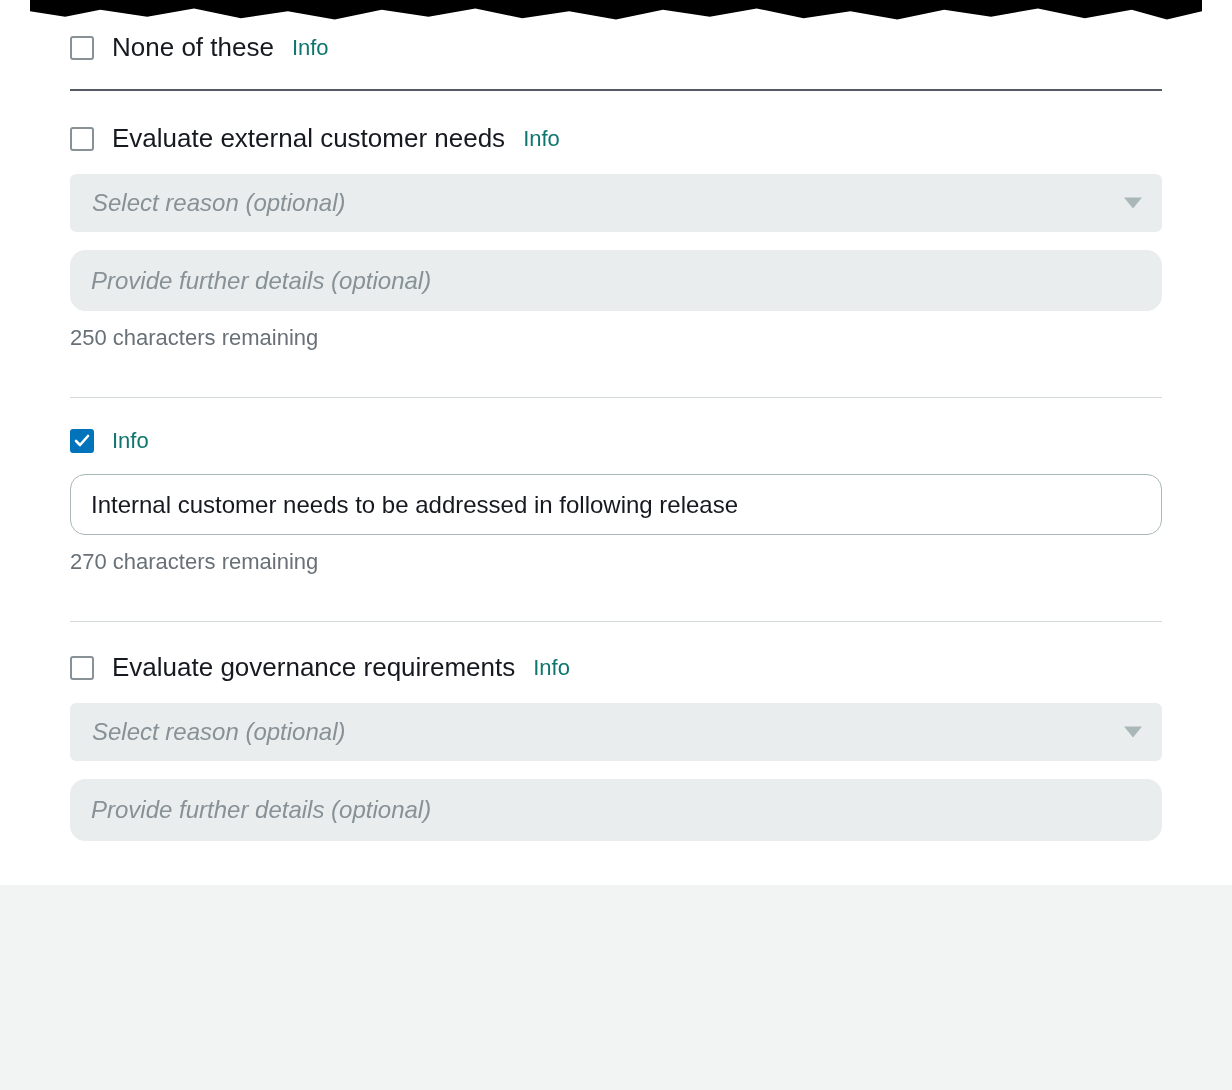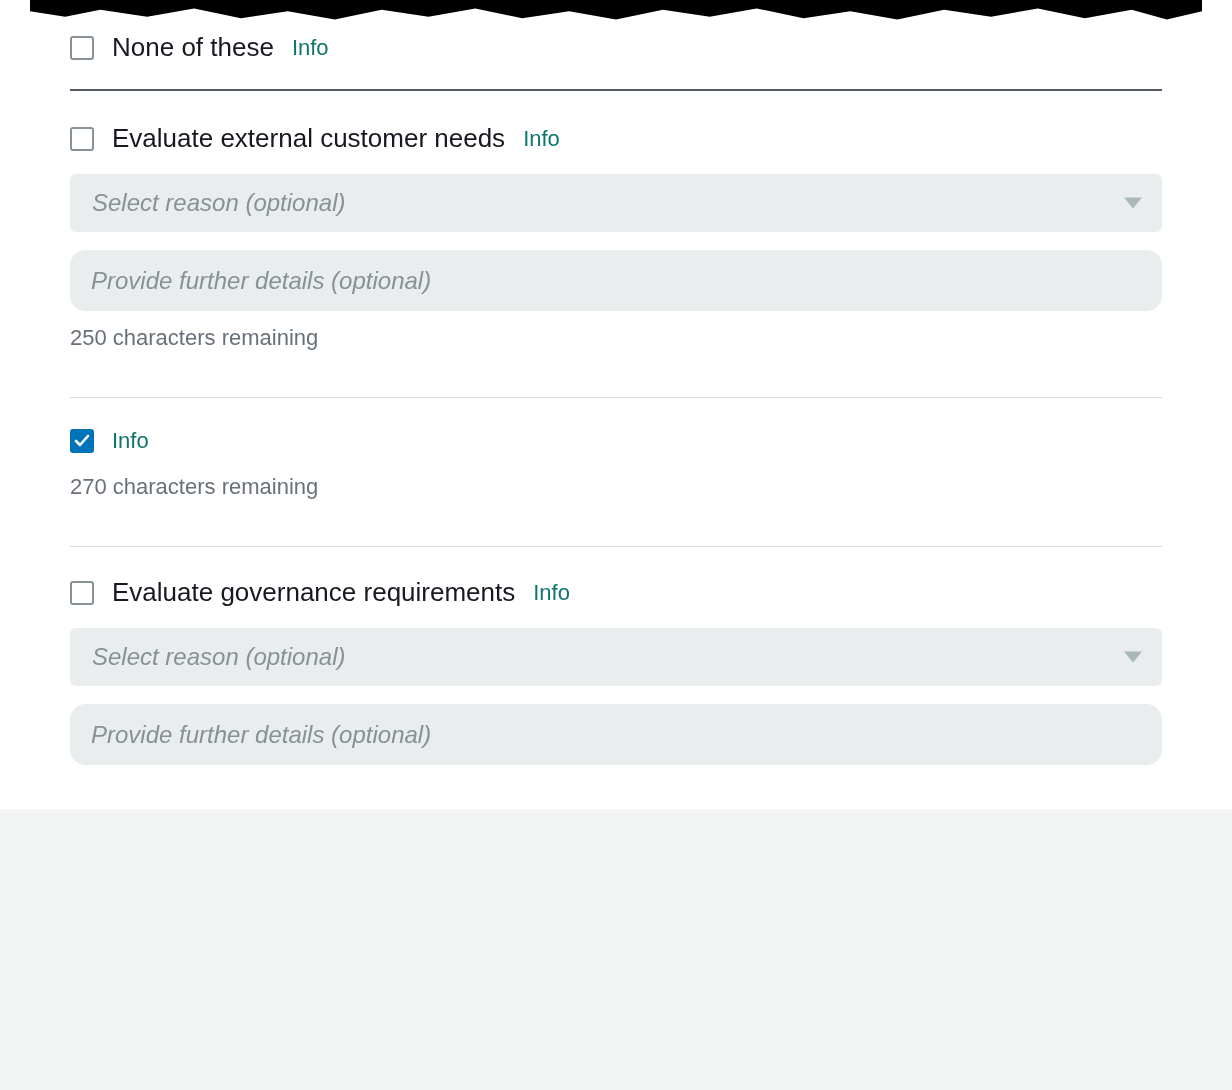--- a/index.html
+++ b/index.html
@@ -212,20 +212,21 @@
 
     <div class="practice-block">
       <div class="practice-row">
         <span class="checkbox checked">
           <svg viewBox="0 0 16 16">
               <path d="M2 8 L6 12 L14 3" stroke="#fff" stroke-width="2.6" fill="none" stroke-linecap="round" stroke-linejoin="round"></path>
             </svg>
         </span>
         <span class="info-link">Info</span>
       </div>
+      <textarea class="textarea" rows="1" placeholder="Provide further details (optional)" style="">Internal customer needs to be addressed in following release</textarea>
       <div class="char-remaining">270 characters remaining</div>
     </div>
 
     <div class="practice-block" style="border-bottom:none; margin-bottom:0; padding-bottom:0;">
       <div class="practice-row">
         <span class="checkbox">
           
         </span>
         <span class="practice-label">Evaluate governance requirements</span>
         <span class="info-link">Info</span>

